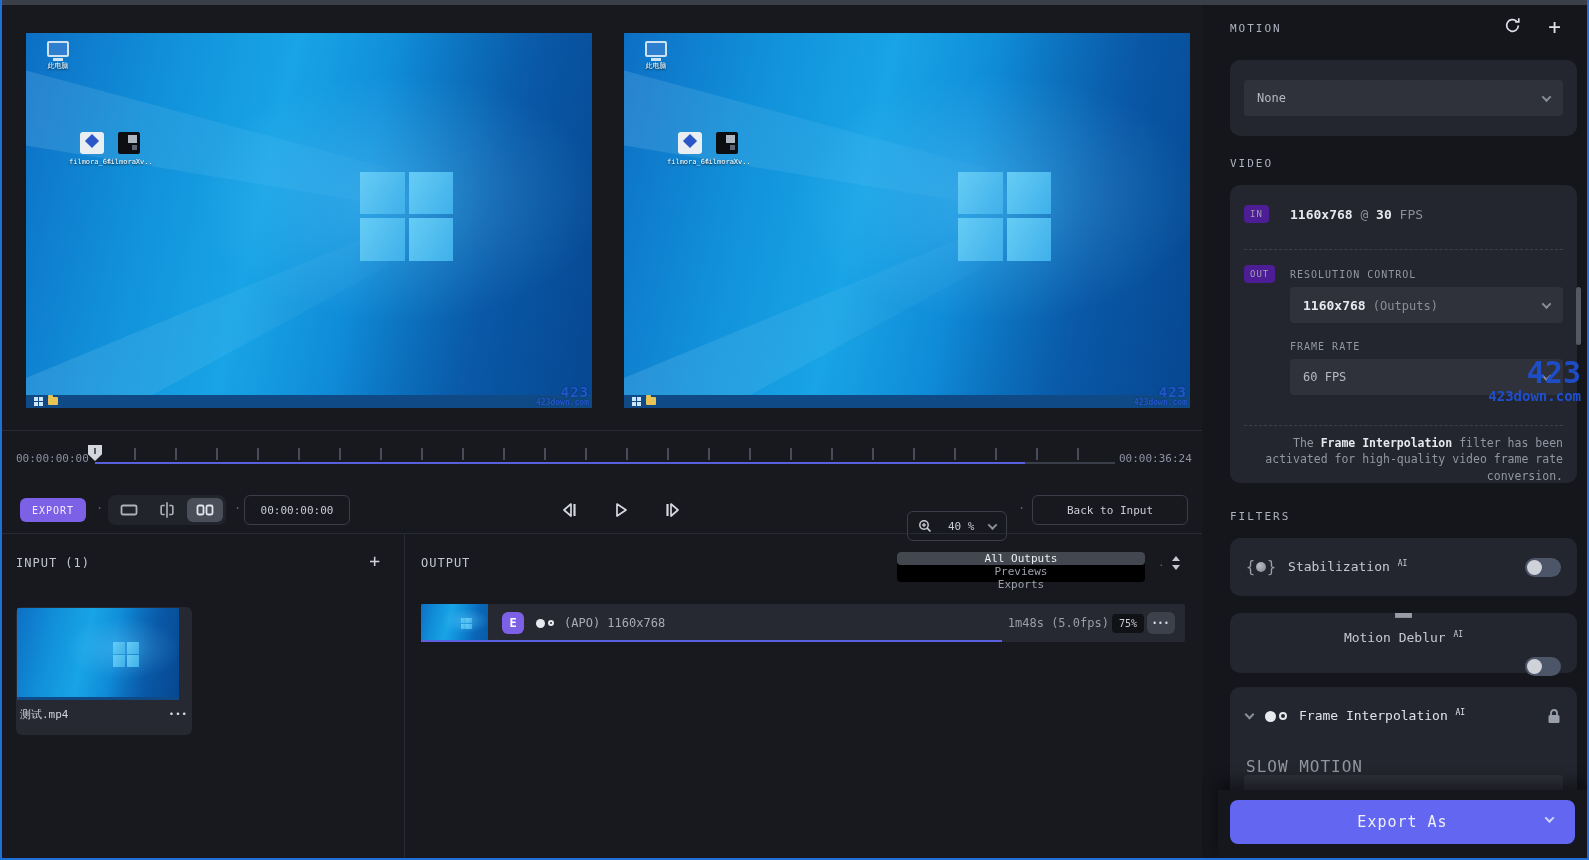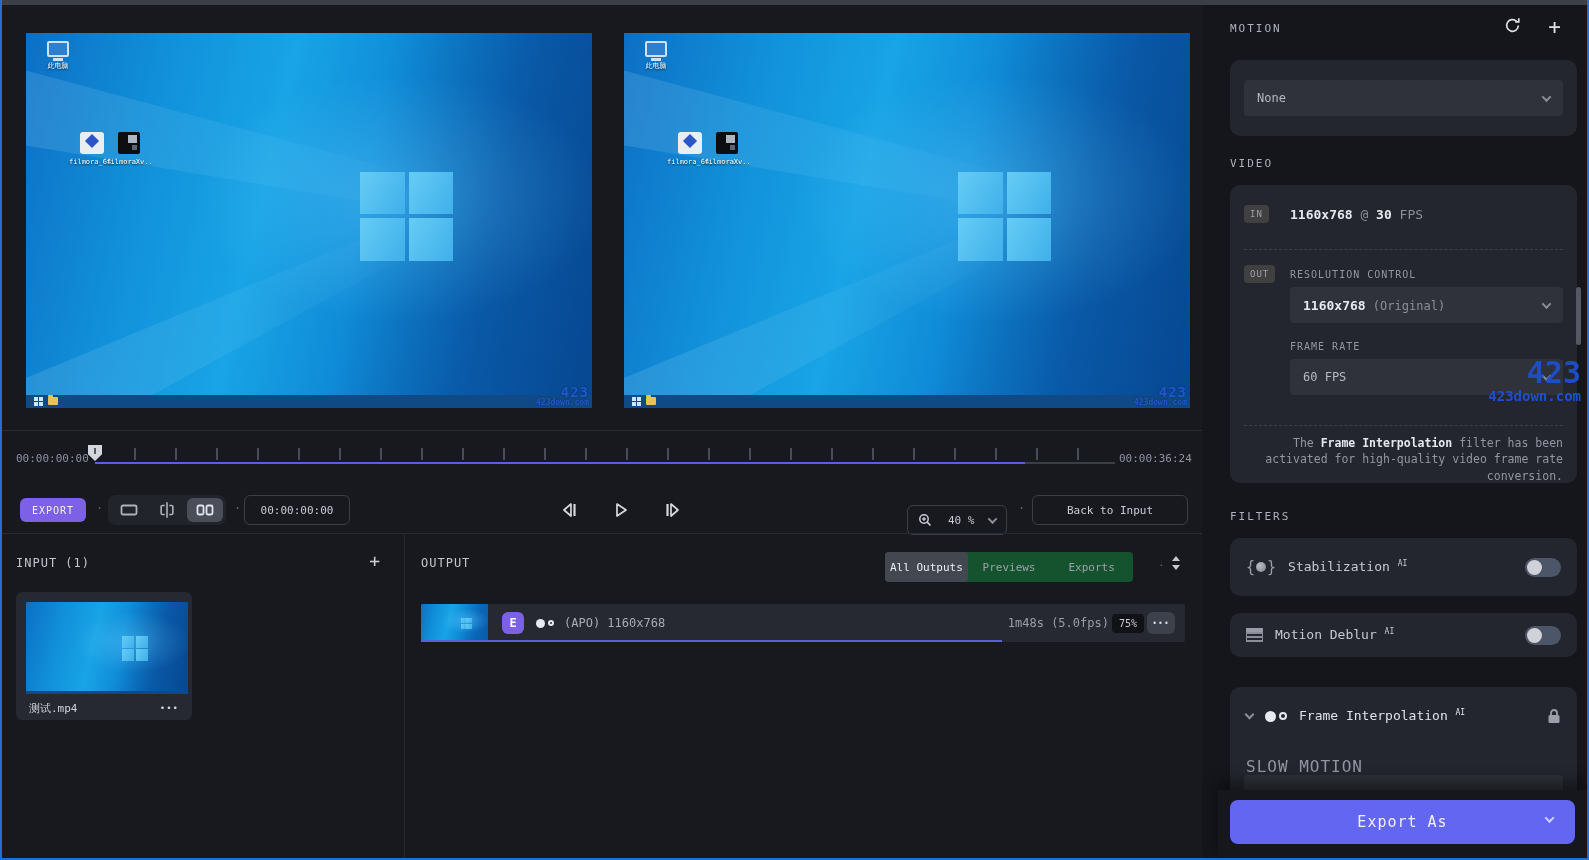--- a/index.html
+++ b/index.html
@@ -66,43 +66,43 @@
   .btn-export { position:absolute; left:18px; top:11px; width:66px; height:24px; background:#7c60e6; border:none;
                 border-radius:6px; color:#f0eefc; font-family:inherit; font-size:10px; letter-spacing:1px; cursor:pointer; }
   .view-group { position:absolute; left:106px; top:8px; width:118px; height:30px; background:#22242b; border-radius:8px;
                 display:flex; align-items:center; padding:3px; gap:2px; }
   .view-btn { flex:1; height:24px; border:none; background:transparent; border-radius:6px; display:flex; align-items:center; justify-content:center; cursor:pointer; }
   .view-btn.active { background:#4a4e58; }
   .tc-box { position:absolute; left:242px; top:8px; width:106px; height:30px; border:1px solid #3a3e48; border-radius:6px;
             background:transparent; display:flex; align-items:center; justify-content:center; font-size:11px; color:#c9cbd6; }
   .transport { position:absolute; left:552px; top:8px; display:flex; gap:22px; }
   .tr-btn { width:30px; height:30px; background:transparent; border:none; display:flex; align-items:center; justify-content:center; cursor:pointer; }
-  .zoom-box { position:absolute; left:905px; top:18px; width:100px; height:30px; border:1px solid #3a3e48; border-radius:6px;
+  .zoom-box { position:absolute; left:905px; top:24px; width:100px; height:30px; border:1px solid #3a3e48; border-radius:6px;
               display:flex; align-items:center; padding:0 10px; gap:8px; color:#c9cbd6; font-size:11px; cursor:pointer; }
   .btn-back { position:absolute; left:1030px; top:8px; width:156px; height:30px; border:1px solid #3a3e48; border-radius:6px;
               background:transparent; color:#c9cbd6; font-family:inherit; font-size:11px; cursor:pointer; }
   .chev { display:inline-block; width:7px; height:7px; border-right:2px solid #8a8e99; border-bottom:2px solid #8a8e99;
           transform:rotate(45deg) translate(-1px,-1px); }
 
   
   .bottom { position:absolute; left:0; top:528px; right:0; bottom:0; border-top:1px solid #262a33; }
   .input-panel { position:absolute; left:0; top:0; width:403px; bottom:0; border-right:1px solid #262a33; }
   .panel-title { font-size:12px; letter-spacing:1px; color:#c3c6cf; }
   .input-panel .panel-title { position:absolute; left:14px; top:22px; }
   .plus-btn { position:absolute; background:none; border:none; color:#cdd0d8; font-size:18px; cursor:pointer; font-family:inherit; line-height:1; }
   .input-plus { right:24px; top:18px; }
-  .input-card { position:absolute; left:14px; top:58px; width:176px; height:128px; background:#262931; border-radius:6px; padding:10px; }
+  .input-card { position:absolute; left:14px; top:73px; width:176px; height:128px; background:#262931; border-radius:6px; padding:1px; }
   .input-thumb { position:relative; width:162px; height:92px; overflow:hidden; border-radius:2px; background:#0a6cc0; cursor:pointer; }
   .input-name-row { display:flex; align-items:center; justify-content:space-between; height:28px; padding:0 3px; }
   .input-name { font-size:11px; color:#d0d3dc; }
   .menu-dots { background:none; border:none; color:#d6d8df; font-size:9px; letter-spacing:1px; cursor:pointer; font-family:inherit; }
 
   .output-panel { position:absolute; left:403px; top:0; right:0; bottom:0; }
   .output-panel .panel-title { position:absolute; left:16px; top:22px; }
-  .tabs { position:absolute; left:480px; top:18px; width:248px; height:30px; background:#14532d; border-radius:4px; display:flex; }
+  .tabs { position:absolute; left:492px; top:18px; width:248px; height:30px; background:#000000; border-radius:4px; display:flex;flex-direction:column; }
   .tab { flex:1; border:none; background:transparent; color:#9da0ab; font-family:inherit; font-size:11px; cursor:pointer; border-radius:4px; white-space:nowrap; }
   .tab.active { background:#43474f; color:#eceef2; }
   .out-dot { position:absolute; left:753px; top:25px; color:#5c606b; font-size:11px; }
   .sort-btn { position:absolute; left:766px; top:22px; background:none; border:none; cursor:pointer; }
   .output-row { position:absolute; left:16px; top:70px; width:764px; height:38px; background:#262931; border-radius:2px; display:flex; align-items:center; }
   .out-thumb { position:relative; width:67px; height:38px; overflow:hidden; border-radius:2px 0 0 2px; background:#0a6cc0; flex:none; cursor:pointer; }
   .e-badge { width:22px; height:22px; background:#7c60e6; border-radius:6px; color:#fff; font-size:12px; font-weight:bold;
              display:flex; align-items:center; justify-content:center; margin-left:14px; flex:none; }
   .fi-icon { display:inline-flex; align-items:center; gap:3px; }
   .fi-icon .c-f { width:11px; height:11px; border-radius:50%; background:#e8eaf0; display:block; }
@@ -121,36 +121,36 @@
   .sb-title { position:absolute; font-size:11px; letter-spacing:2px; color:#aeb1bb; }
   .sb-icon-btn { position:absolute; background:none; border:none; cursor:pointer; color:#dfe1e7; font-family:inherit; }
   .card { position:absolute; left:28px; width:347px; background:#23262e; border-radius:10px;text-align:right; }
   .dd { background:#2f323b; border-radius:4px; height:36px; display:flex; align-items:center; padding:0 13px; cursor:pointer; }
   .dd-label { font-size:12px; color:#b6b9c3; }
   .dd .chev { margin-left:auto; }
   .presets-card { top:55px; height:76px; padding:20px 14px; }
   .presets-card .dd { height:36px; }
 
   .video-card { top:180px; height:298px; }
-  .io-badge { position:absolute; background:#404040; border-radius:4px; font-size:9px; letter-spacing:1px; color:#9da0ab; padding:4px 6px; }
+  .io-badge { position:absolute; background:#4c1d95; border-radius:4px; font-size:9px; letter-spacing:1px; color:#9da0ab; padding:4px 6px; }
   .in-badge { left:14px; top:20px; } .out-badge { left:14px; top:80px; }
   .in-line { position:absolute; left:60px; top:22px; font-size:13px; }
   .strong { color:#e6e8ee; font-weight:bold; } .dim { color:#8b8e99; }
   .dash-div { position:absolute; left:14px; right:14px; border-top:1px dashed #3c404b; }
   .dd1 { top:64px; } .dd2 { top:240px; }
   .field-label { position:absolute; left:60px; font-size:10px; letter-spacing:1px; color:#9296a2; }
   .res-label { top:84px; } .fr-label { top:156px; }
   .res-dd { position:absolute; left:60px; right:14px; top:102px; }
   .fr-dd { position:absolute; left:60px; right:14px; top:174px; }
   .notice { position:absolute; left:14px; right:14px; top:250px; font-size:11.5px; line-height:1.42; color:#9296a2; }
   .notice b { color:#e6e8ee; }
 
   .filters-title { top:505px; left:28px; }
   .filter-card { height:58px; display:flex; align-items:center; padding:0 16px; gap:12px; }
-  .stab-card { top:533px; } .deblur-card { top:608px; height:44px; }
+  .stab-card { top:533px; } .deblur-card { top:608px; height:60px;flex-direction:column; }
   .filter-label { font-size:13px; color:#c6c9d3; }
   .filter-label sup { font-size:8px; color:#c6c9d3; }
   .toggle { margin-left:auto; width:36px; height:19px; border-radius:10px; background:#4d5668; position:relative; cursor:pointer; flex:none; }
   .toggle .knob { position:absolute; left:2px; top:2px; width:15px; height:15px; border-radius:50%; background:#cfd2d9; }
   .stab-icon { color:#9a9da8; font-size:15px; display:inline-flex; align-items:center; gap:1px; }
   .stab-icon .ball { width:10px; height:10px; border-radius:50%; background:radial-gradient(circle at 35% 35%, #b9bcc6, #7d818c); display:inline-block; }
   .deblur-icon { width:17px; height:14px; border:1px solid #8a8d98; border-top:4px solid #9a9da8;
                  background:repeating-linear-gradient(to bottom, #8a8d98 0 2px, transparent 2px 4px); }
 
   .fi-card { top:682px; height:178px; }
@@ -428,21 +428,21 @@
         <span class="dim">@</span>
         <span class="strong">30</span>
         <span class="dim">FPS</span>
       </div>
       <div class="dash-div dd1"></div>
 
       <span class="io-badge out-badge">OUT</span>
       <span class="field-label res-label">RESOLUTION CONTROL</span>
       <div class="dd res-dd">
         <span class="dd-label"><span class="strong" style="font-size:13px">1160x768</span>
-        <span class="dim" style="font-size:12px">(Original)</span></span>
+        <span class="dim" style="font-size:12px">(Outputs)</span></span>
         <span class="chev"></span>
       </div>
       <span class="field-label fr-label">FRAME RATE</span>
       <div class="dd fr-dd">
         <span class="dd-label">60 FPS</span>
         <span class="chev"></span>
       </div>
       <div class="dash-div dd2"></div>
       <div class="notice"><span>The </span><b>Frame Interpolation</b><span> filter has been activated for high-quality video frame rate conversion.</span></div>
     </div>

